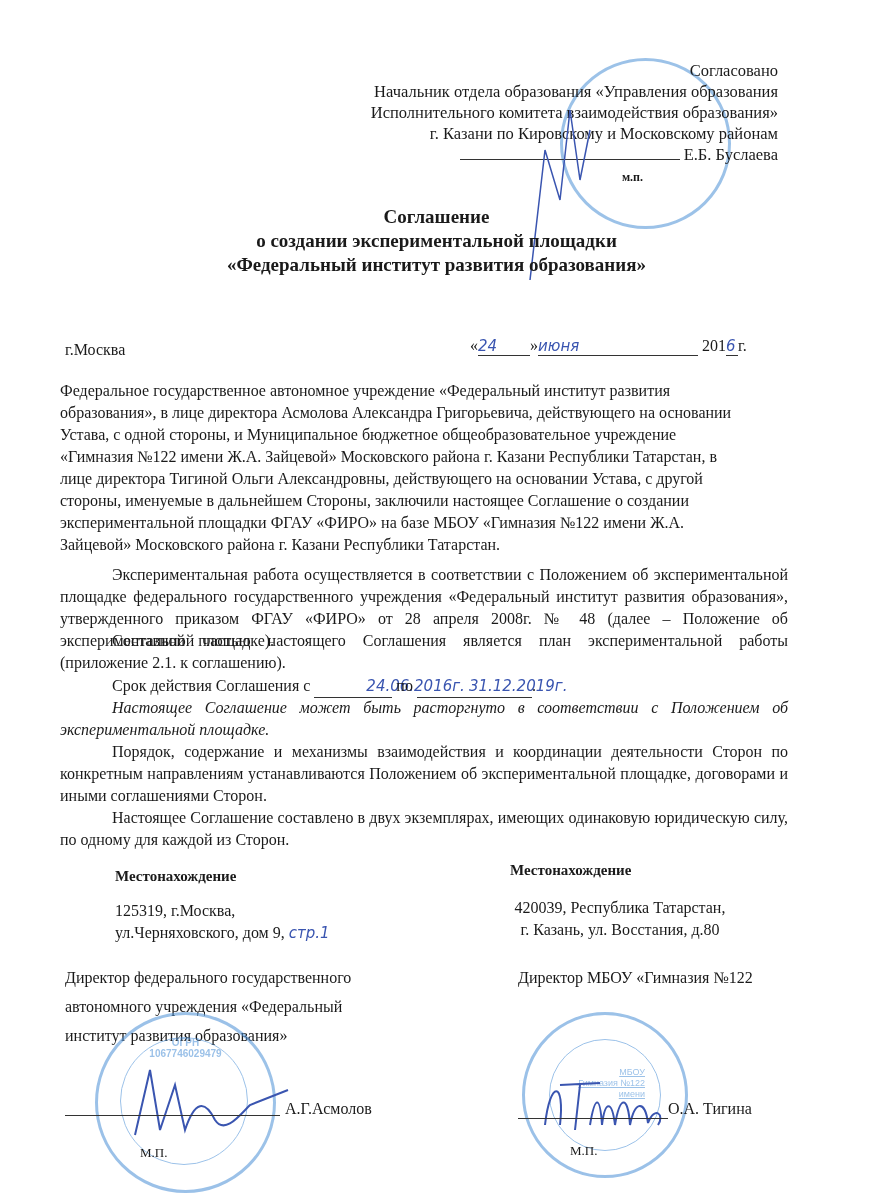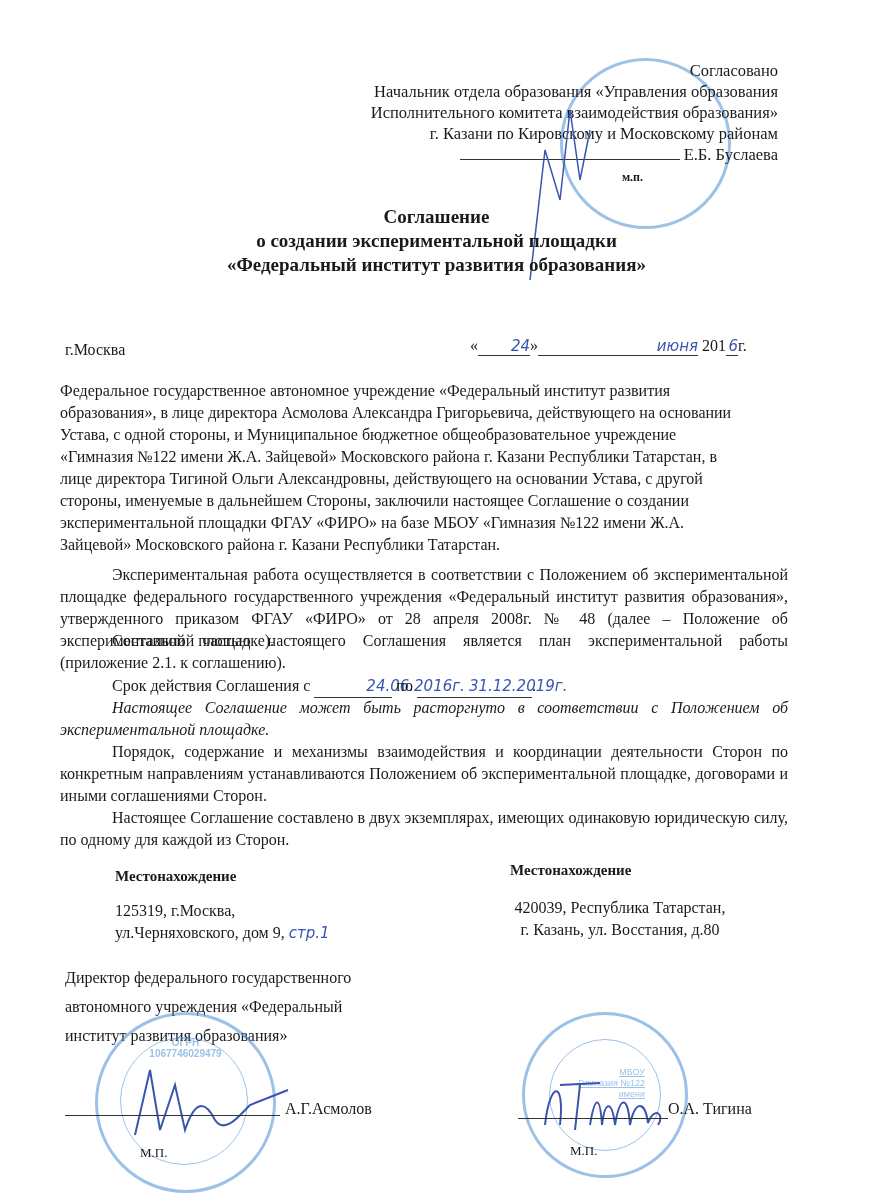--- a/index.html
+++ b/index.html
@@ -6,21 +6,21 @@
   body { width:873px; height:1200px; position:relative; overflow:hidden;
          font-family:"Liberation Serif", serif; color:#1a1a1a; }
   .abs { position:absolute; }
   .approval { right:95px; top:60px; text-align:right; font-size:16.5px; line-height:21px; }
   .sign-line { display:inline-block; width:220px; border-bottom:1px solid #333; vertical-align:baseline; height:14px; }
   .mp { font-size:12px; font-weight:bold; }
   .title { left:0; width:873px; top:205px; text-align:center; font-weight:bold; font-size:19px; line-height:24px; }
   .city { left:65px; top:341px; font-size:16px; }
   .date { left:470px; top:337px; font-size:16px; }
   .hand { font-family:"DejaVu Sans", sans-serif; font-style:italic; color:#3a55b0; font-size:15px; }
-  .uline { display:inline-block; border-bottom:1px solid #333; text-align:right; }
+  .uline { display:inline-block; border-bottom:1px solid #333; text-align:left; }
   .para { left:60px; width:728px; font-size:16px; line-height:22px; text-align:left; }
   .just { text-align:justify; }
   .indent { text-indent:52px; }
   .bold { font-weight:bold; }
   .col-l { left:115px; }
   .col-r { left:510px; }
   .stamp { border-radius:50%; border:3px solid #4a8fd6; opacity:0.55; }
   .stamp-inner { border-radius:50%; border:1.5px solid #4a8fd6; position:absolute; }
   .signature-svg { position:absolute; }
 </style>
@@ -81,20 +81,21 @@
   <div>420039, Республика Татарстан,</div>
   <div>г. Казань, ул. Восстания, д.80</div>
 </div>
 
 <div class="abs" style="left:65px;top:963px;font-size:16px;line-height:29px;">
   <div>Директор  федерального государственного</div>
   <div>автономного учреждения «Федеральный</div>
   <div>институт развития  образования»</div>
 </div>
 <div class="abs" style="left:518px;top:963px;font-size:16px;line-height:29px;">
+  <div>Директор МБОУ «Гимназия №122</div>
 </div>
 
 <div class="abs stamp" style="left:95px;top:1012px;width:175px;height:175px;">
   <div class="stamp-inner" style="left:22px;top:22px;width:126px;height:126px;"></div>
   <div class="abs" style="left:40px;top:22px;width:95px;text-align:center;color:#4a8fd6;font-family:'Liberation Sans',sans-serif;font-size:10px;font-weight:bold;">ОГРН 1067746029479</div>
 </div>
 <svg class="signature-svg" style="left:130px;top:1060px;" width="160" height="90" viewBox="0 0 160 90">
   <path d="M5 75 L20 10 L30 70 L45 25 L55 70 C65 40 75 40 85 60 C95 75 110 55 120 45 L158 30" stroke="#3a55b0" stroke-width="2" fill="none"></path>
 </svg>
 <div class="abs" style="left:65px;top:1115px;width:215px;border-bottom:1px solid #333;"></div>

